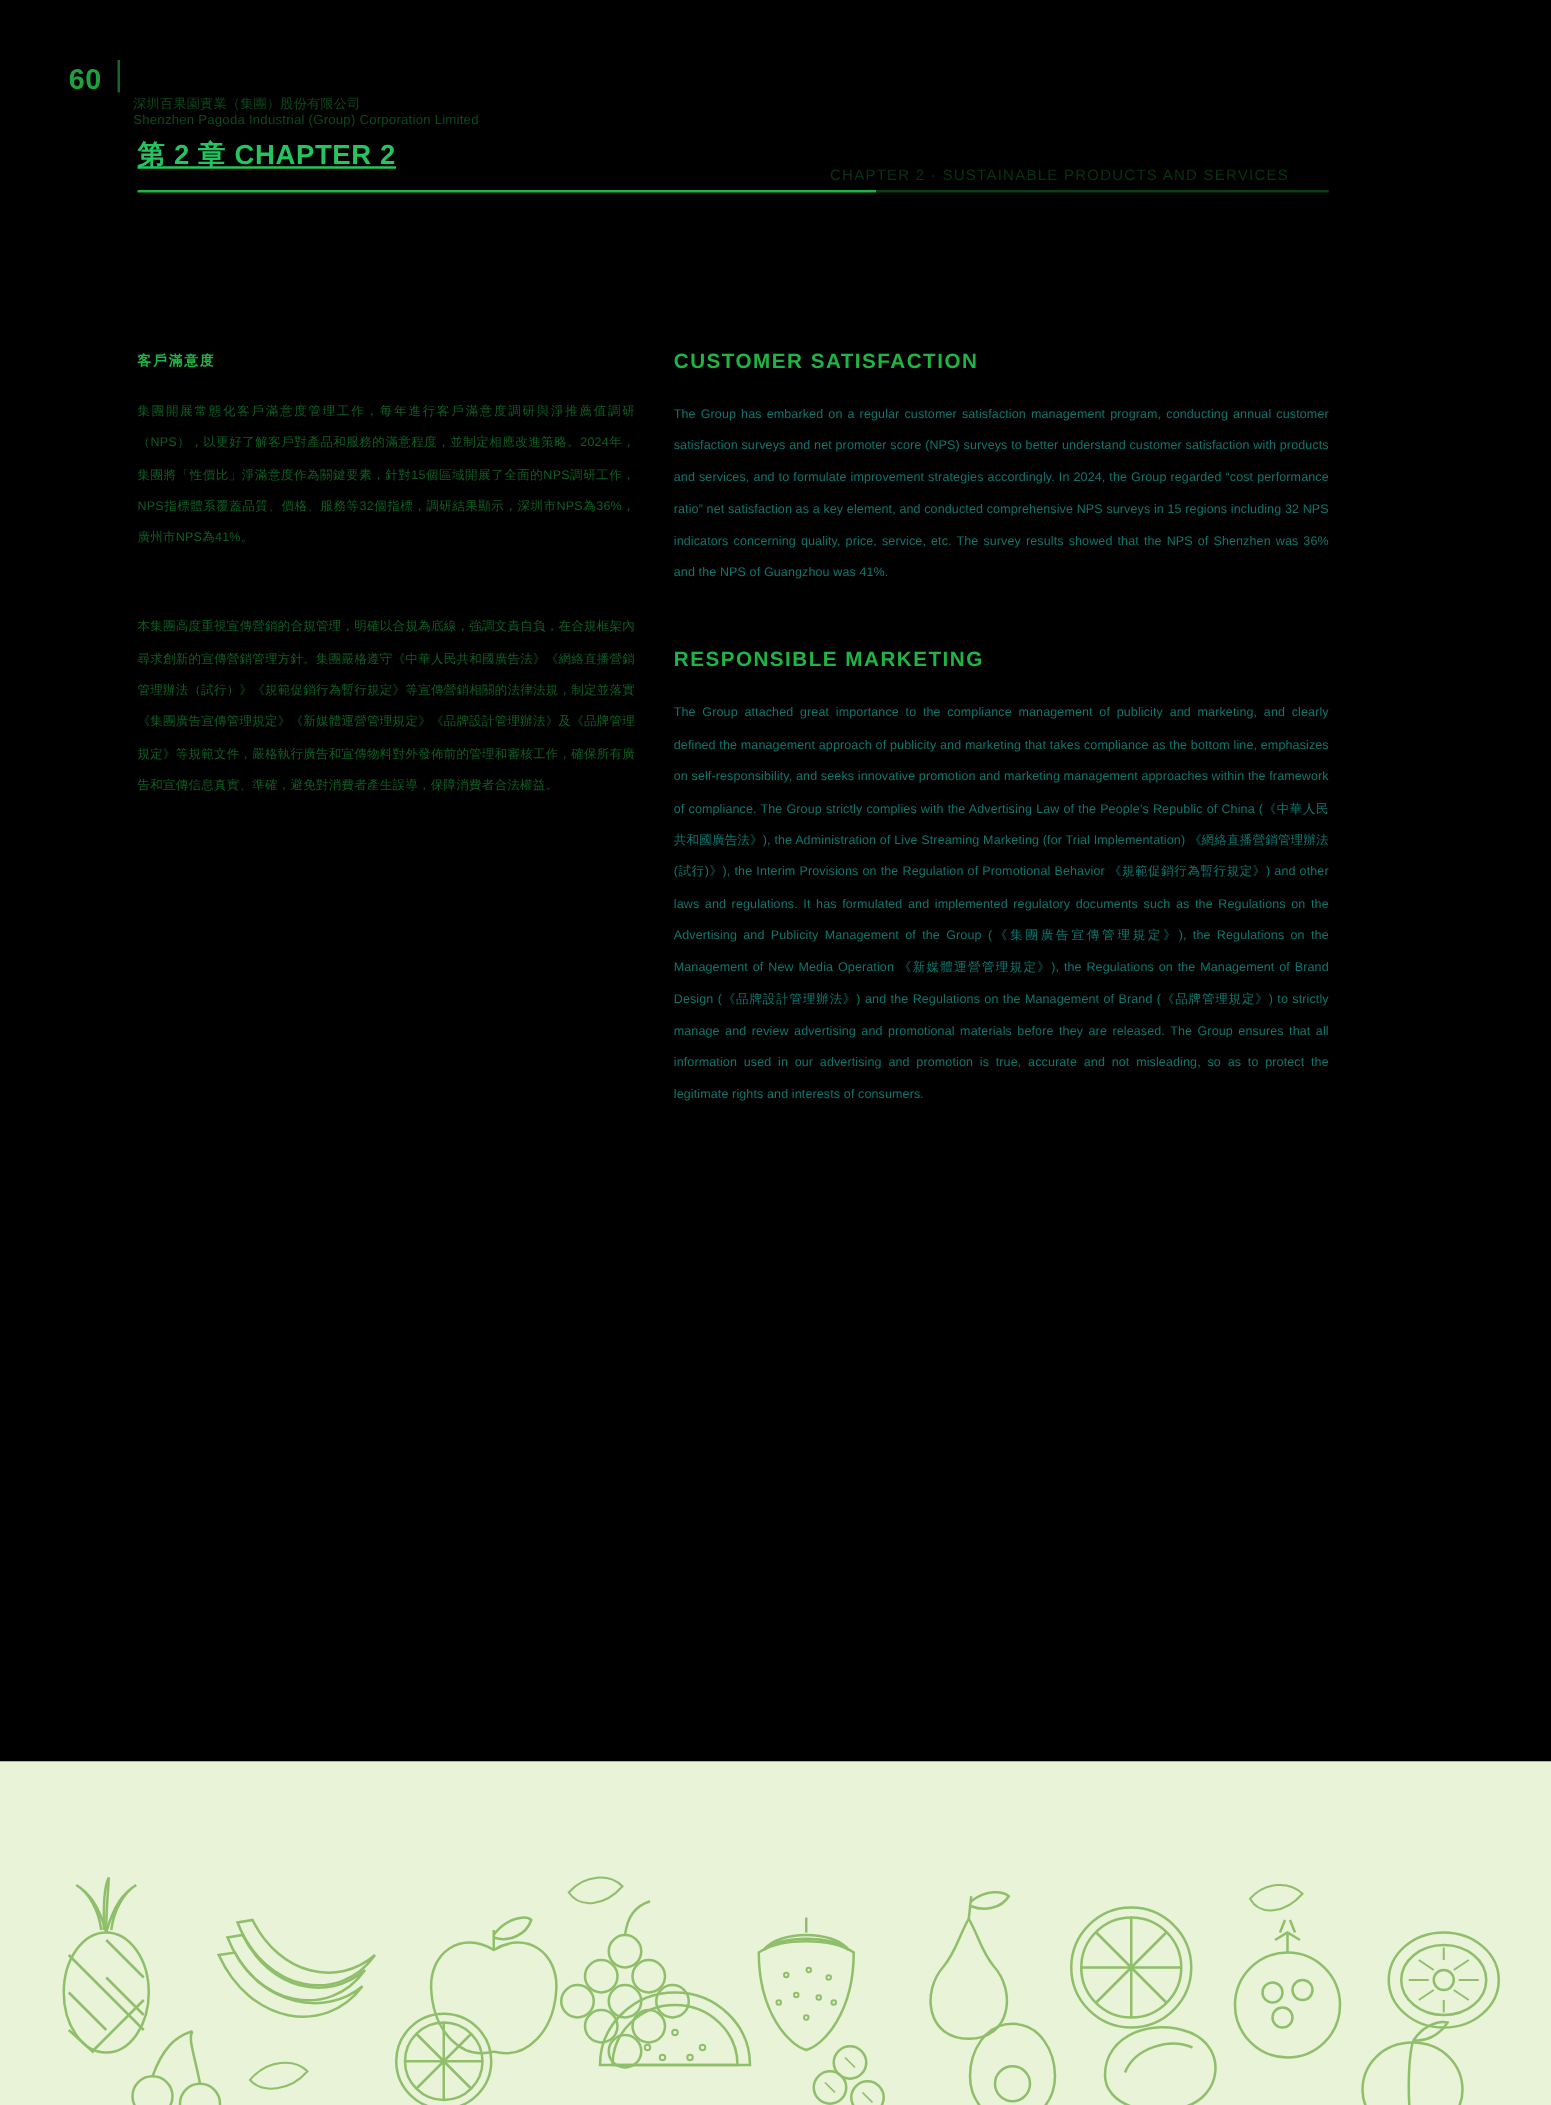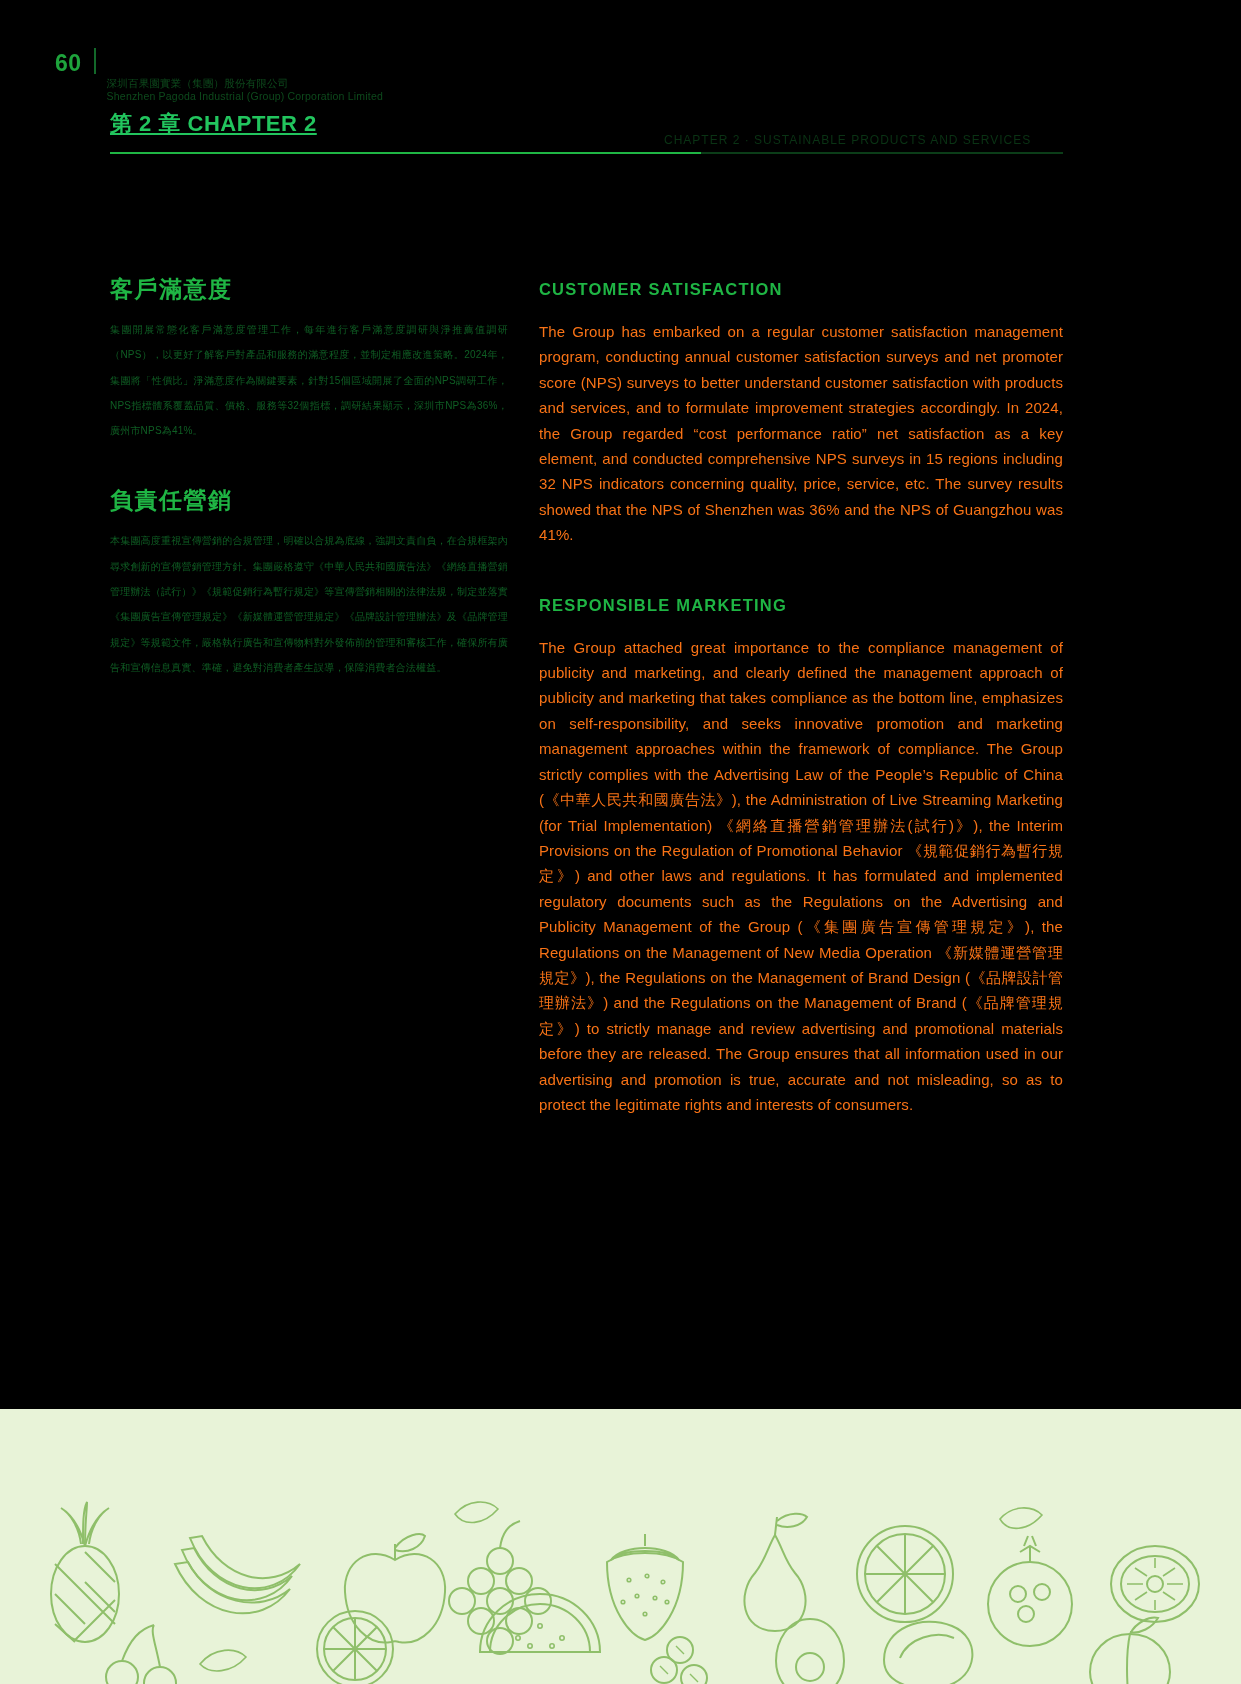--- a/index.html
+++ b/index.html
@@ -98,21 +98,21 @@
     position: absolute;
     top: 278px;
     width: 398px;
   }
   .col-left { left: 110px; }
   .col-right { left: 524px; width: 524px; margin-left: 15px; }
 
   .section + .section { margin-top: 46px; }
 
   .heading-cn {
-    font-size: 23px;
+    font-size: 11px;
     font-weight: bold;
     color: #1fb544;
     letter-spacing: 1.5px;
     margin: 0 0 17px 0;
     line-height: 22px;
   }
   .heading-en {
     font-size: 16.5px;
     font-weight: bold;
     color: #1fb544;
@@ -123,23 +123,23 @@
   .body-cn {
     font-size: 10px;
     line-height: 25.3px;
     color: #0f5f24;
     text-align: justify;
     text-justify: inter-ideograph;
     letter-spacing: .2px;
     margin: 0;
   }
   .body-en {
-    font-size: 15px;
+    font-size: 10px;
     line-height: 25.4px;
-    color: #f97316;
+    color: #0f766e;
     text-align: justify;
     letter-spacing: .1px;
     margin: 0;
   }
   .body-en.tight { text-align: justify; }
 
   
   .section-2-left { margin-top: 48px; }
   .section-2-right { margin-top: 48px; }
 
@@ -188,21 +188,20 @@
     <div class="chapter-ghost">CHAPTER 2 · SUSTAINABLE PRODUCTS AND SERVICES</div>
     <div class="chapter-underline"></div>
   </div>
 
   <div class="col col-left">
     <div class="section">
       <h2 class="heading-cn">客戶滿意度</h2>
       <p class="body-cn">集團開展常態化客戶滿意度管理工作，每年進行客戶滿意度調研與淨推薦值調研（NPS），以更好了解客戶對產品和服務的滿意程度，並制定相應改進策略。2024年，集團將「性價比」淨滿意度作為關鍵要素，針對15個區域開展了全面的NPS調研工作，NPS指標體系覆蓋品質、價格、服務等32個指標，調研結果顯示，深圳市NPS為36%，廣州市NPS為41%。</p>
     </div>
     <div class="section section-2-left">
-      <h2 class="heading-cn">負責任營銷</h2>
       <p class="body-cn">本集團高度重視宣傳營銷的合規管理，明確以合規為底線，強調文責自負，在合規框架內尋求創新的宣傳營銷管理方針。集團嚴格遵守《中華人民共和國廣告法》《網絡直播營銷管理辦法（試行）》《規範促銷行為暫行規定》等宣傳營銷相關的法律法規，制定並落實《集團廣告宣傳管理規定》《新媒體運營管理規定》《品牌設計管理辦法》及《品牌管理規定》等規範文件，嚴格執行廣告和宣傳物料對外發佈前的管理和審核工作，確保所有廣告和宣傳信息真實、準確，避免對消費者產生誤導，保障消費者合法權益。</p>
     </div>
   </div>
 
   <div class="col col-right">
     <div class="section">
       <h2 class="heading-en">CUSTOMER SATISFACTION</h2>
       <p class="body-en">The Group has embarked on a regular customer satisfaction management program, conducting annual customer satisfaction surveys and net promoter score (NPS) surveys to better understand customer satisfaction with products and services, and to formulate improvement strategies accordingly. In 2024, the Group regarded “cost performance ratio” net satisfaction as a key element, and conducted comprehensive NPS surveys in 15 regions including 32 NPS indicators concerning quality, price, service, etc. The survey results showed that the NPS of Shenzhen was 36% and the NPS of Guangzhou was 41%.</p>
     </div>
     <div class="section section-2-right">

